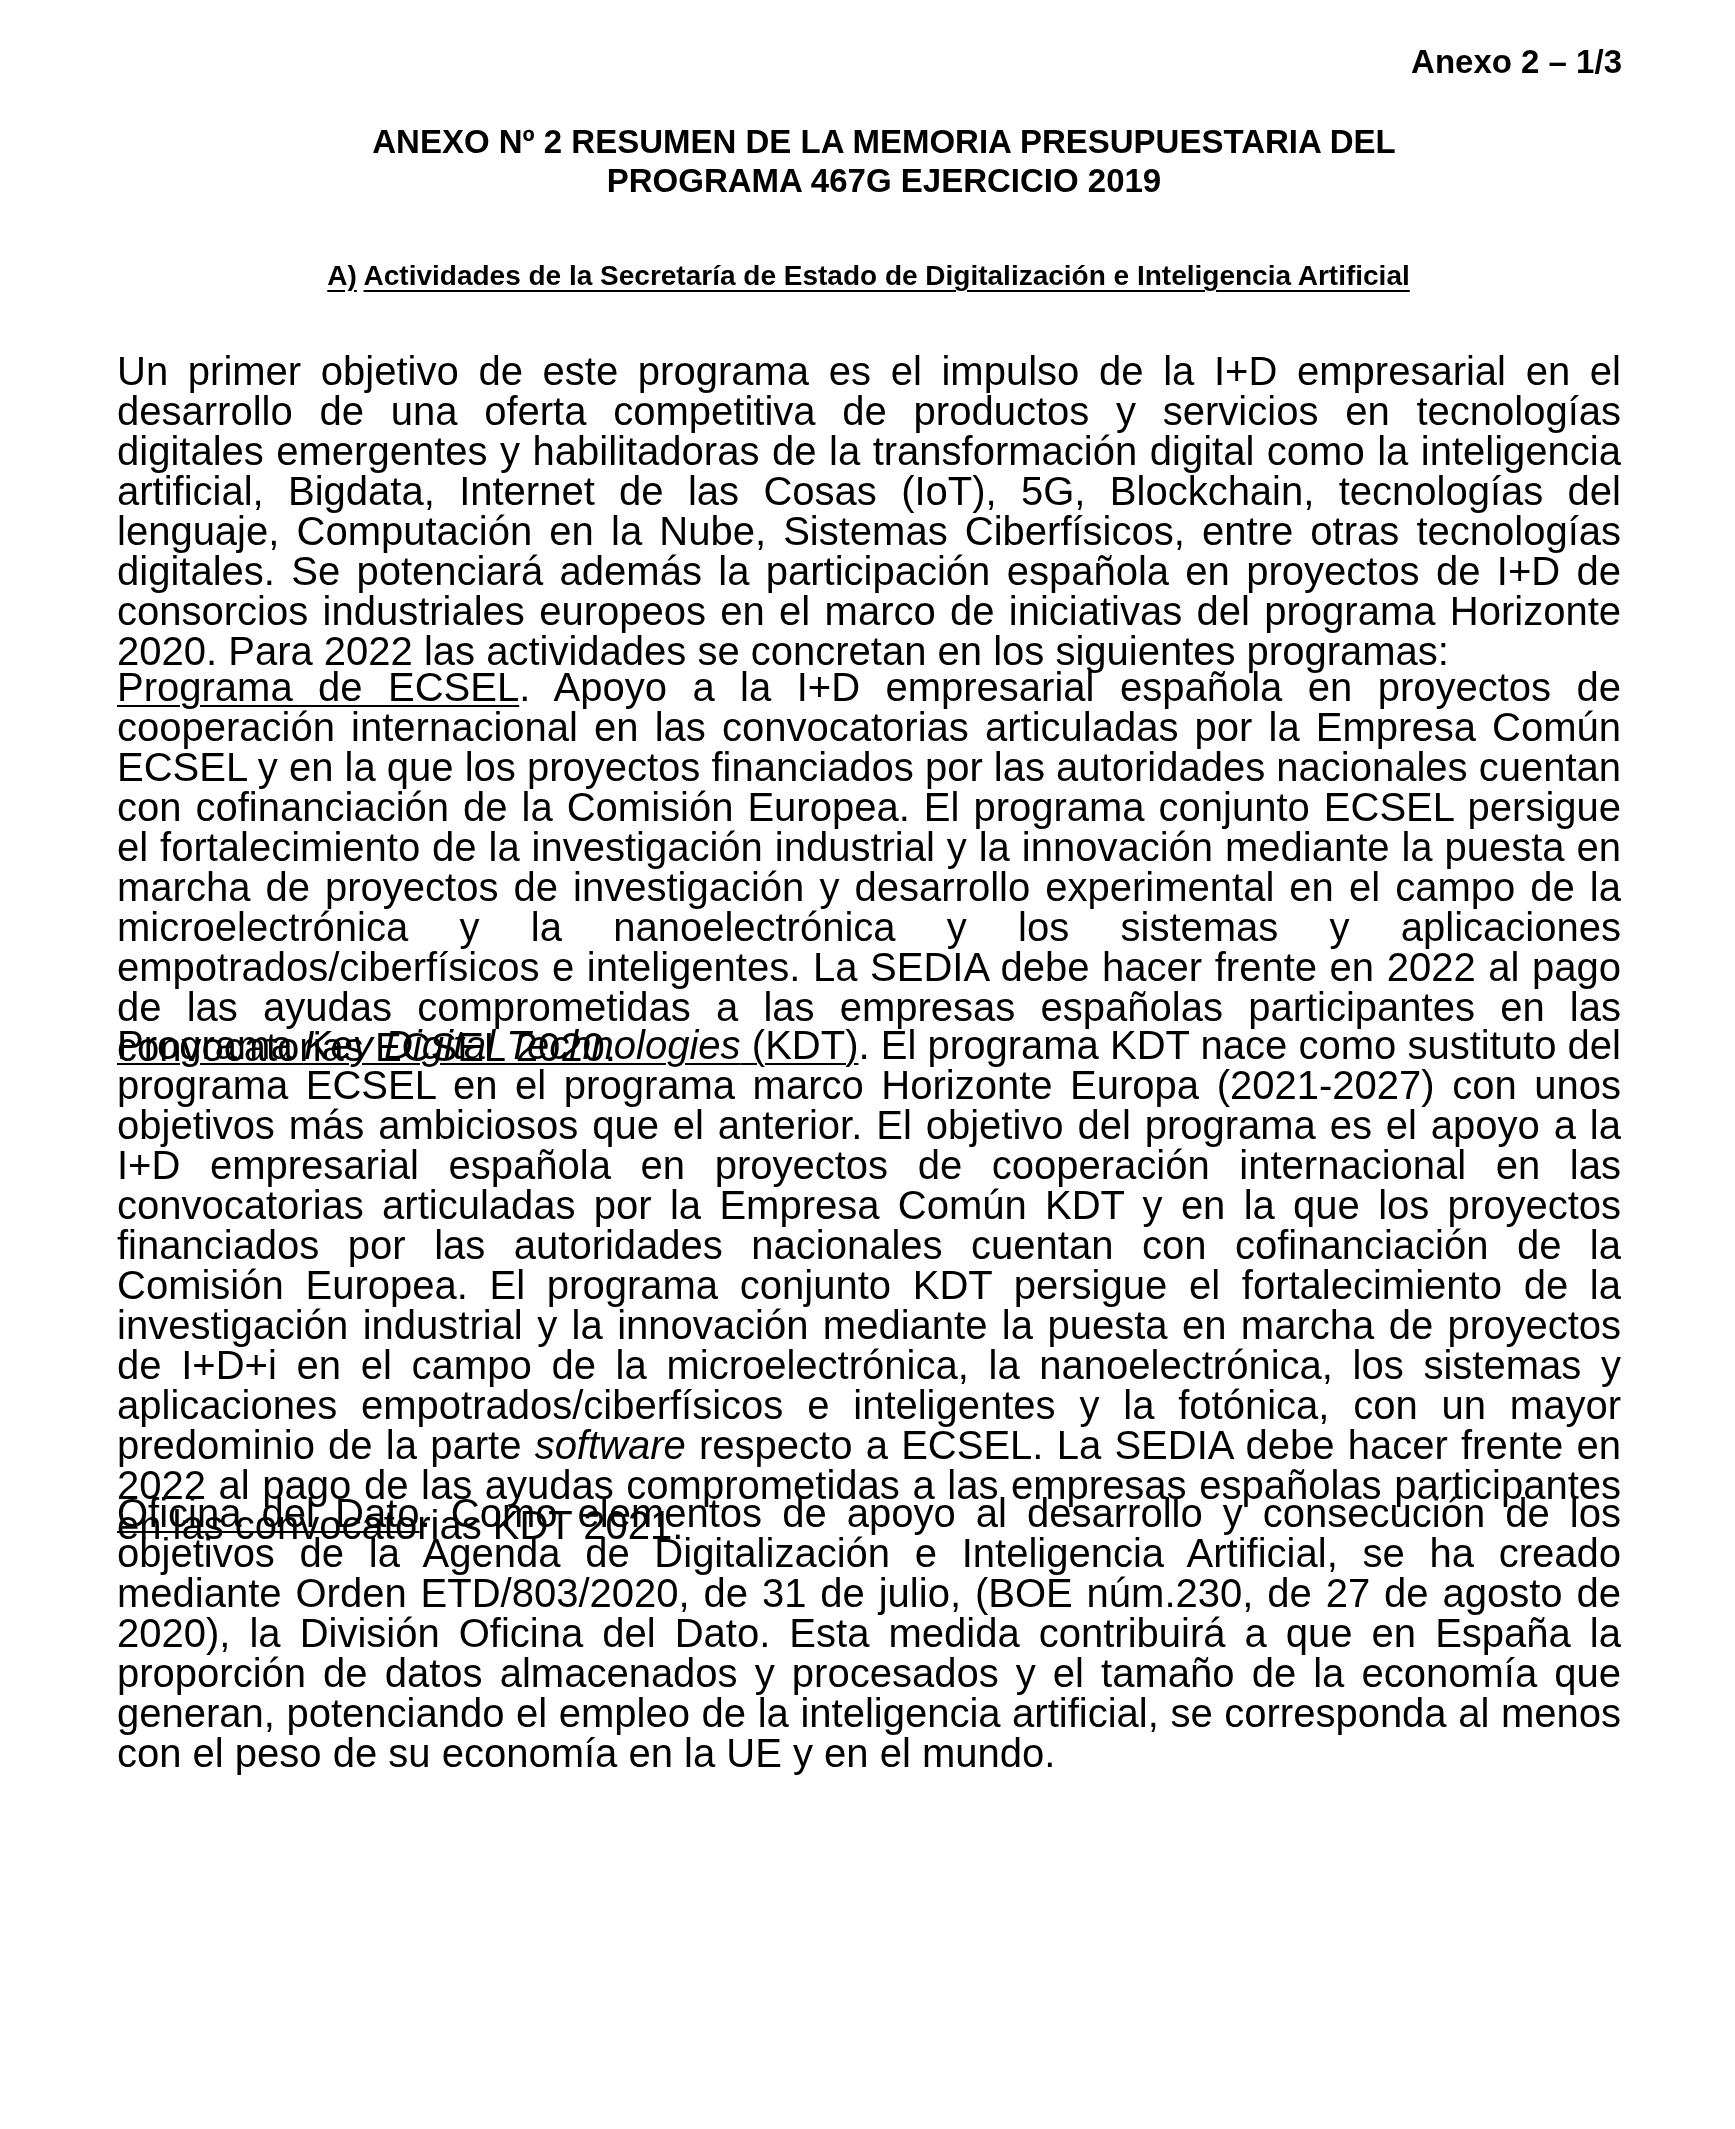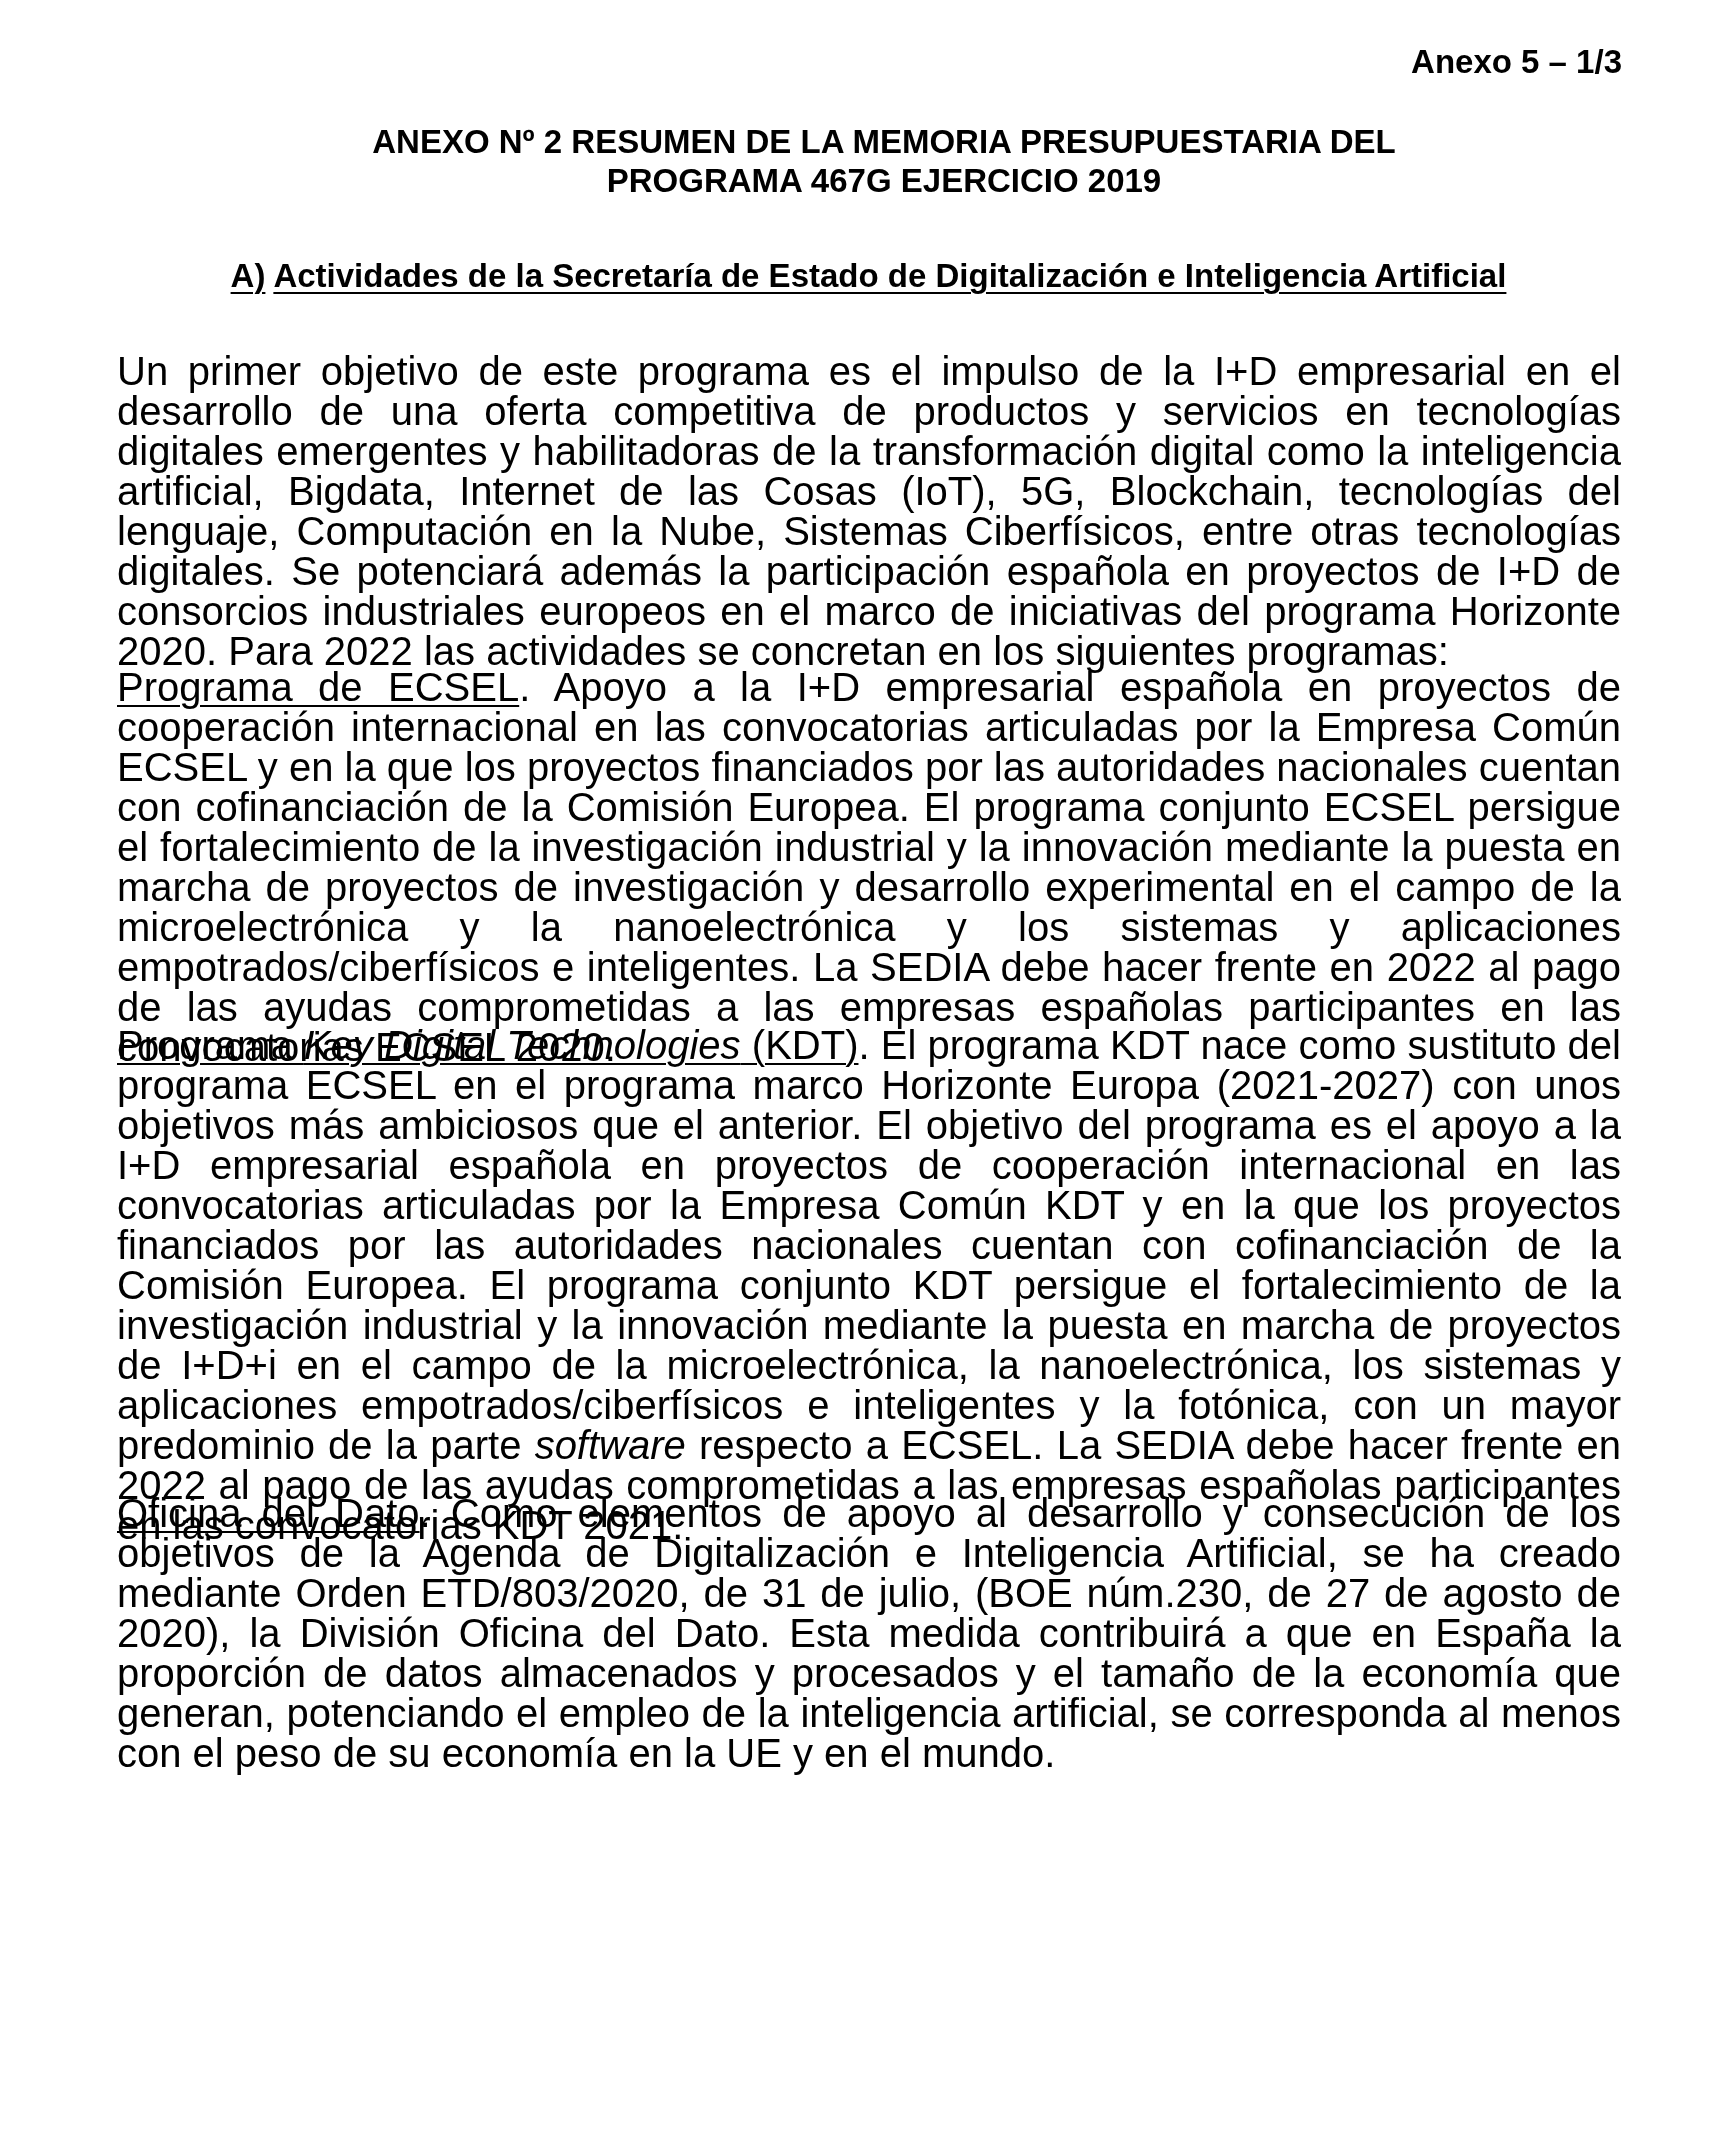--- a/index.html
+++ b/index.html
@@ -11,40 +11,40 @@
     position: absolute; top: 42px; right: 113px;
     font-size: 33px; font-weight: bold; line-height: 39px;
   }
   .title {
     position: absolute; top: 122px; left: 0; width: 1735px;
     text-align: center; font-weight: bold; font-size: 33px; line-height: 39px;
     padding-left: 33px; box-sizing: border-box;
   }
   .section-heading {
     position: absolute; top: 255px; left: 0; width: 1735px;
-    text-align: center; font-weight: bold; font-size: 33px; line-height: 41px;
+    text-align: center; font-weight: bold; font-size: 28px; line-height: 41px;
     padding-left: 2px; box-sizing: border-box;
   }
   .section-heading span { text-decoration: underline; text-decoration-thickness: 2.4px; text-underline-offset: 4.9px; }
   .body {
     position: absolute; left: 117px; width: 1504px;
     font-size: 40px; line-height: 40px; text-align: justify;
   }
   .body p { margin: 0; }
   .u { text-decoration: underline; text-decoration-thickness: 1.6px; text-underline-offset: 4.1px; }
   .i { font-style: italic; }
   #p1 { top: 351px; }
   #p2 { top: 667px; }
   #p3 { top: 1025px; }
   #p4 { top: 1493px; }
 </style>
 </head>
 <body>
 
-<div class="page-num">Anexo 5 – 1/3</div>
+<div class="page-num">Anexo 2 – 1/3</div>
 
 <div class="title">
   <div>ANEXO Nº 2 RESUMEN DE LA MEMORIA PRESUPUESTARIA DEL</div>
   <div>PROGRAMA 467G EJERCICIO 2019</div>
 </div>
 
 <div class="section-heading">
   <span>A)</span>
   <span>Actividades de la Secretaría de Estado de Digitalización e Inteligencia Artificial</span>
 </div>

